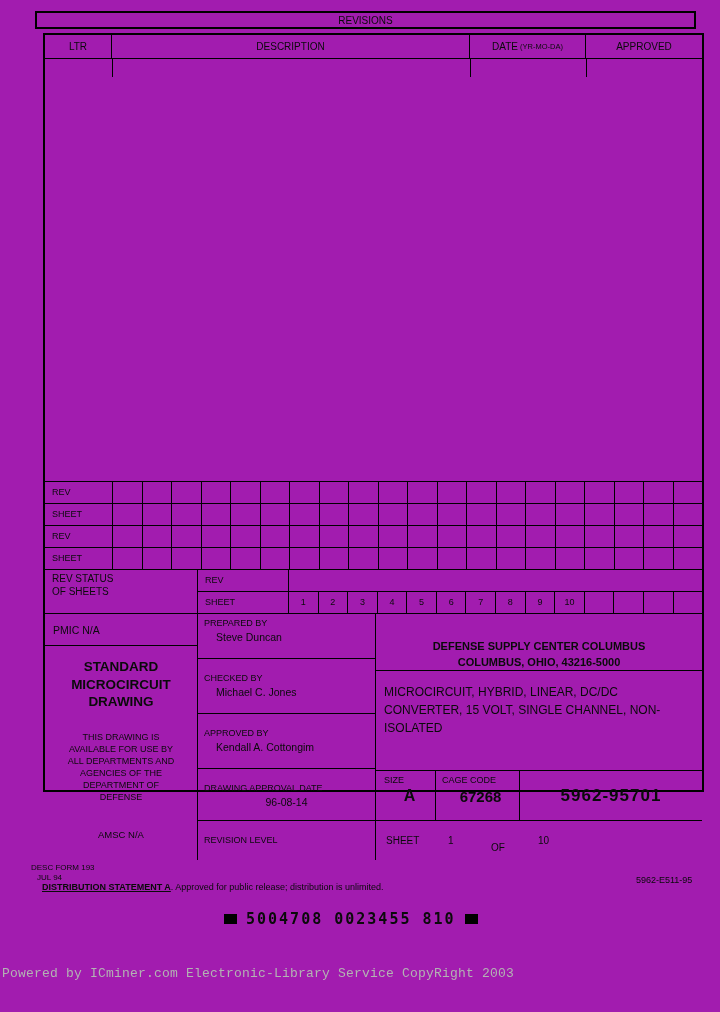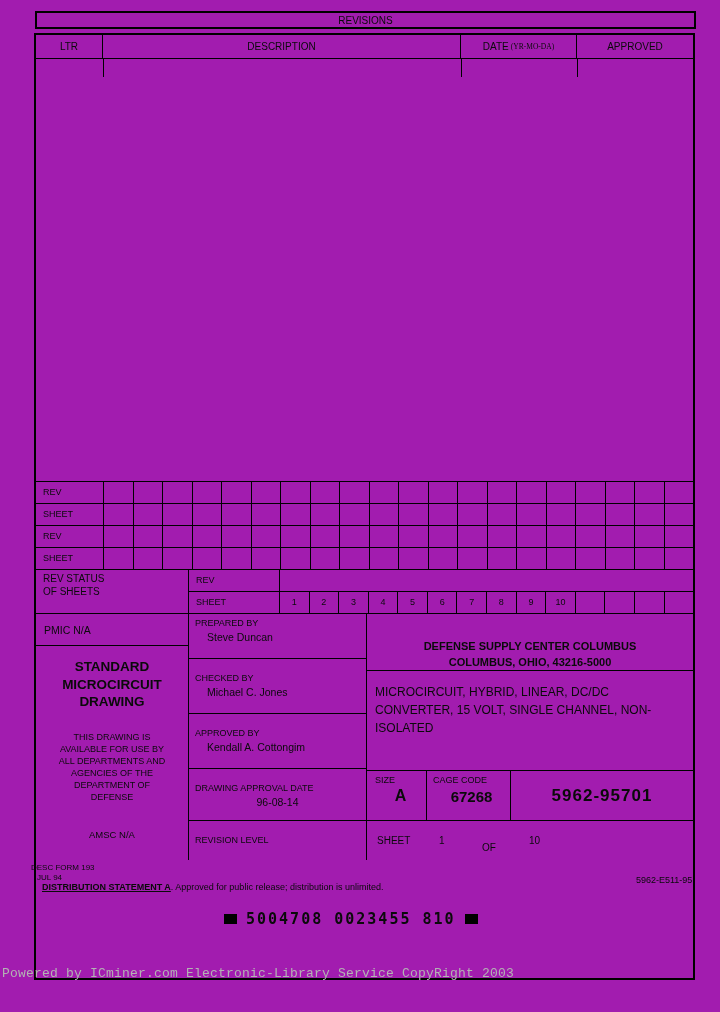--- a/index.html
+++ b/index.html
@@ -3,29 +3,29 @@
 <meta charset="utf-8">
 <style>
   html,body{margin:0;padding:0;background:#ffffff;}
   .page{position:relative;width:720px;height:1012px;background:#a21caf;font-family:"Liberation Sans",sans-serif;color:#0a0a0a;overflow:hidden;}
   .abs{position:absolute;box-sizing:border-box;}
 
   
   .revbar{left:35px;top:11px;width:661px;height:18px;border:2px solid #000;display:flex;align-items:center;justify-content:center;font-size:10px;}
 
   
-  .form{left:34px;top:33px;width:661px;height:947px;border:2px solid #000;}
+  .form{left:43px;top:33px;width:661px;height:759px;border:2px solid #000;}
 
   .hdr-row{position:absolute;top:0;left:0;right:0;height:24px;display:flex;border-bottom:1px solid #000;box-sizing:border-box;}
   .hdr-cell{display:flex;align-items:center;justify-content:center;font-size:10px;box-sizing:border-box;}
   .hdr-ltr{width:67px;border-right:1px solid #000;}
   .hdr-desc{width:358px;border-right:1px solid #000;}
   .hdr-date{width:116px;border-right:1px solid #000;}
   .hdr-appr{flex:1;}
-  .small{font-size:7.5px;margin-left:2px;font-family:Liberation Serif, serif;}
+  .small{font-size:7.5px;margin-left:2px;}
   .stub{position:absolute;width:1px;height:18px;top:24px;background:#000;}
 
   
   .grid4{top:446px;left:0;width:657px;}
   .g4row{display:flex;height:22px;border-top:1px solid #000;box-sizing:border-box;}
   .g4label{width:67px;font-size:9px;padding:5px 0 0 7px;box-sizing:border-box;}
   .cells{flex:1;display:flex;}
   .cell{flex:1;border-left:1px solid #000;box-sizing:border-box;}
   .num{font-size:9px;text-align:center;padding-top:5px;}
 

